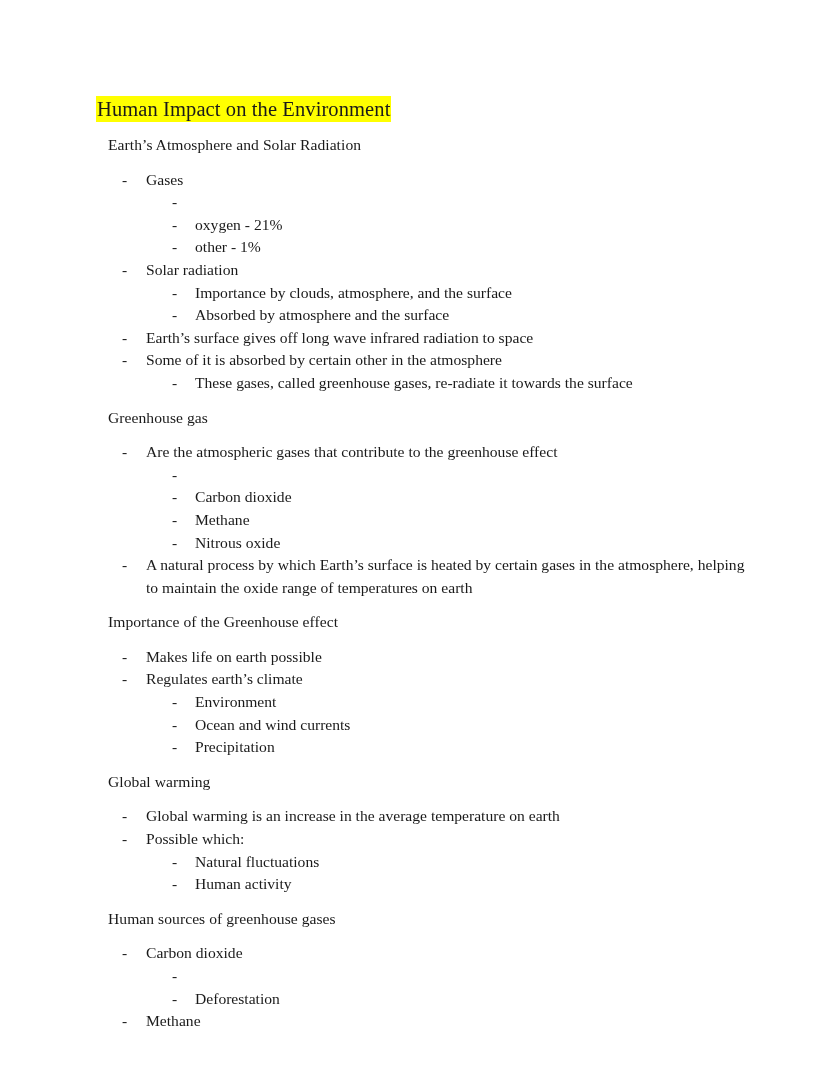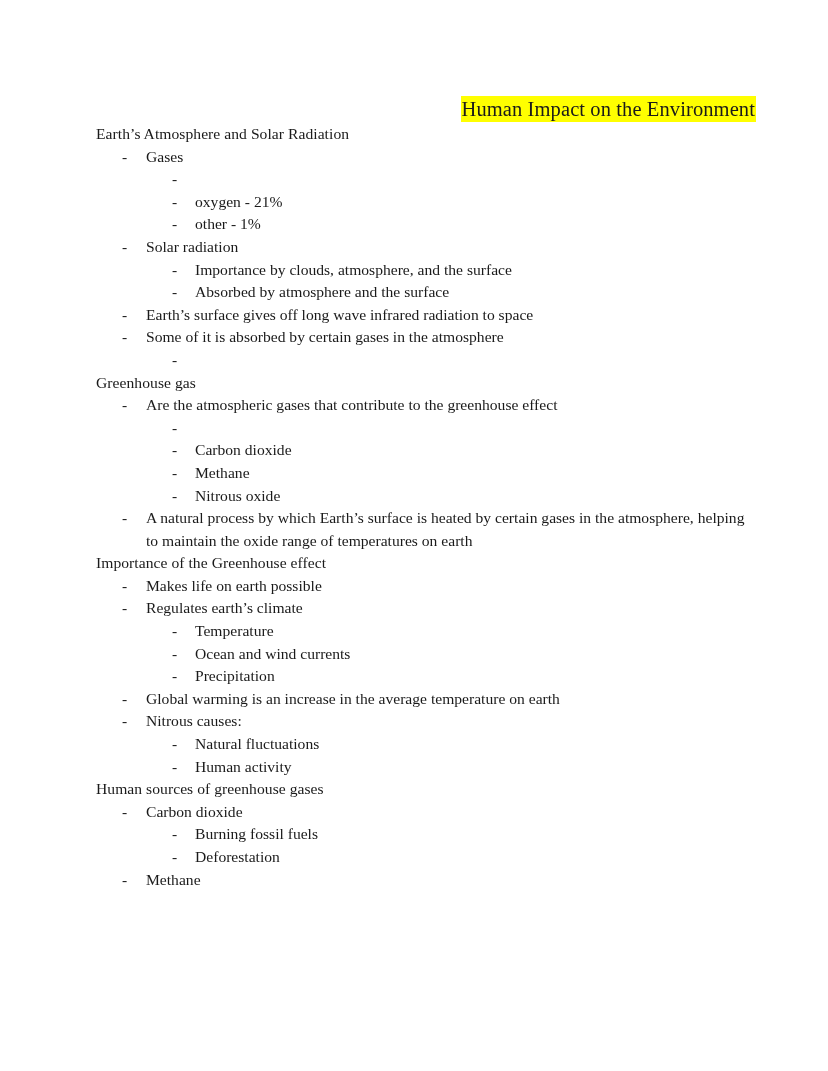--- a/index.html
+++ b/index.html
@@ -34,34 +34,33 @@
     width: 660px;
   }
 
   
   .doc-title {
     font-size: 20.5px;
     line-height: 26px;
     font-weight: normal;
     margin: 0 0 1px 0;
     letter-spacing: 0.1px;
-    text-align: right;
   }
   .doc-title .hl {
     background-color: #ffff00;
     padding: 2px 1px 2px 1px;
     box-decoration-break: clone;
     -webkit-box-decoration-break: clone;
   }
 
   
   .line {
     font-size: 15.6px;
     line-height: 22.6px;
-    margin: 0;
+    margin: 12px;
     padding: 0;
     letter-spacing: 0.05px;
     white-space: normal;
   }
 
   
   .heading-line {
     padding-left: 0;
   }
 
@@ -129,24 +128,25 @@
         <div class="bullet-row lvl2">
           <span class="dash">-</span>
           <span class="btext">Absorbed by atmosphere and the surface</span>
         </div>
         <div class="bullet-row lvl1">
           <span class="dash">-</span>
           <span class="btext">Earth’s surface gives off long wave infrared radiation to space</span>
         </div>
         <div class="bullet-row lvl1">
           <span class="dash">-</span>
-          <span class="btext">Some of it is absorbed by certain gases in the atmosphere</span>
-        </div>
-        <div class="bullet-row lvl2">
-          <span class="dash">-</span>
+          <span class="btext">Some of it is absorbed by certain other in the atmosphere</span>
+        </div>
+        <div class="bullet-row lvl2">
+          <span class="dash">-</span>
+          <span class="btext">These gases, called greenhouse gases, re-radiate it towards the surface</span>
         </div>
         <div class="line heading-line">Greenhouse gas</div>
         <div class="bullet-row lvl1">
           <span class="dash">-</span>
           <span class="btext">Are the atmospheric gases that contribute to the greenhouse effect</span>
         </div>
         <div class="bullet-row lvl2">
           <span class="dash">-</span>
         </div>
         <div class="bullet-row lvl2">
@@ -169,54 +169,54 @@
         <div class="bullet-row lvl1">
           <span class="dash">-</span>
           <span class="btext">Makes life on earth possible</span>
         </div>
         <div class="bullet-row lvl1">
           <span class="dash">-</span>
           <span class="btext">Regulates earth’s climate</span>
         </div>
         <div class="bullet-row lvl2">
           <span class="dash">-</span>
-          <span class="btext">Temperature</span>
+          <span class="btext">Environment</span>
         </div>
         <div class="bullet-row lvl2">
           <span class="dash">-</span>
           <span class="btext">Ocean and wind currents</span>
         </div>
         <div class="bullet-row lvl2">
           <span class="dash">-</span>
           <span class="btext">Precipitation</span>
         </div>
+        <div class="line heading-line">Global warming</div>
         <div class="bullet-row lvl1">
           <span class="dash">-</span>
           <span class="btext">Global warming is an increase in the average temperature on earth</span>
         </div>
         <div class="bullet-row lvl1">
           <span class="dash">-</span>
-          <span class="btext">Nitrous causes:</span>
+          <span class="btext">Possible which:</span>
         </div>
         <div class="bullet-row lvl2">
           <span class="dash">-</span>
           <span class="btext">Natural fluctuations</span>
         </div>
         <div class="bullet-row lvl2">
           <span class="dash">-</span>
           <span class="btext">Human activity</span>
         </div>
         <div class="line heading-line">Human sources of greenhouse gases</div>
         <div class="bullet-row lvl1">
           <span class="dash">-</span>
           <span class="btext">Carbon dioxide</span>
         </div>
         <div class="bullet-row lvl2">
           <span class="dash">-</span>
-          <span class="btext">Burning fossil fuels</span>
         </div>
         <div class="bullet-row lvl2">
           <span class="dash">-</span>
           <span class="btext">Deforestation</span>
         </div>
         <div class="bullet-row lvl1">
           <span class="dash">-</span>
           <span class="btext">Methane</span>
         </div>
       </div>

